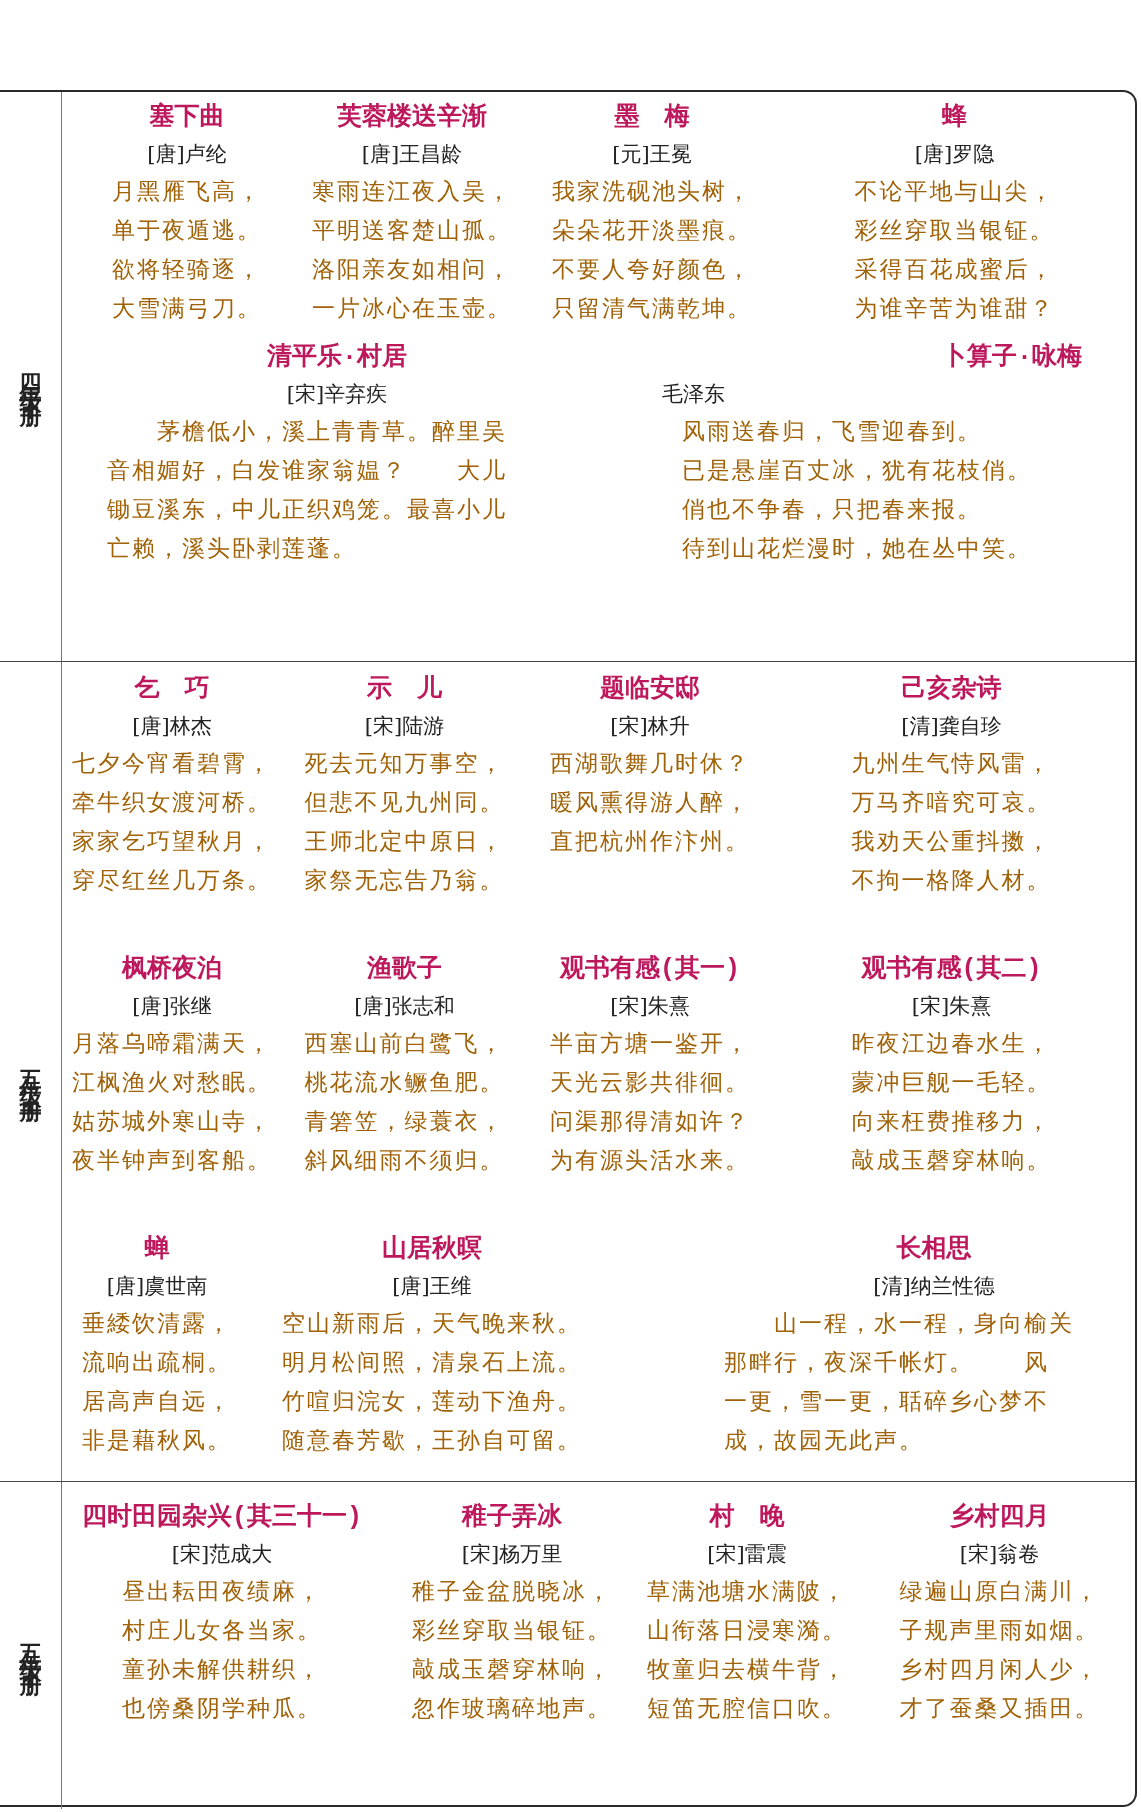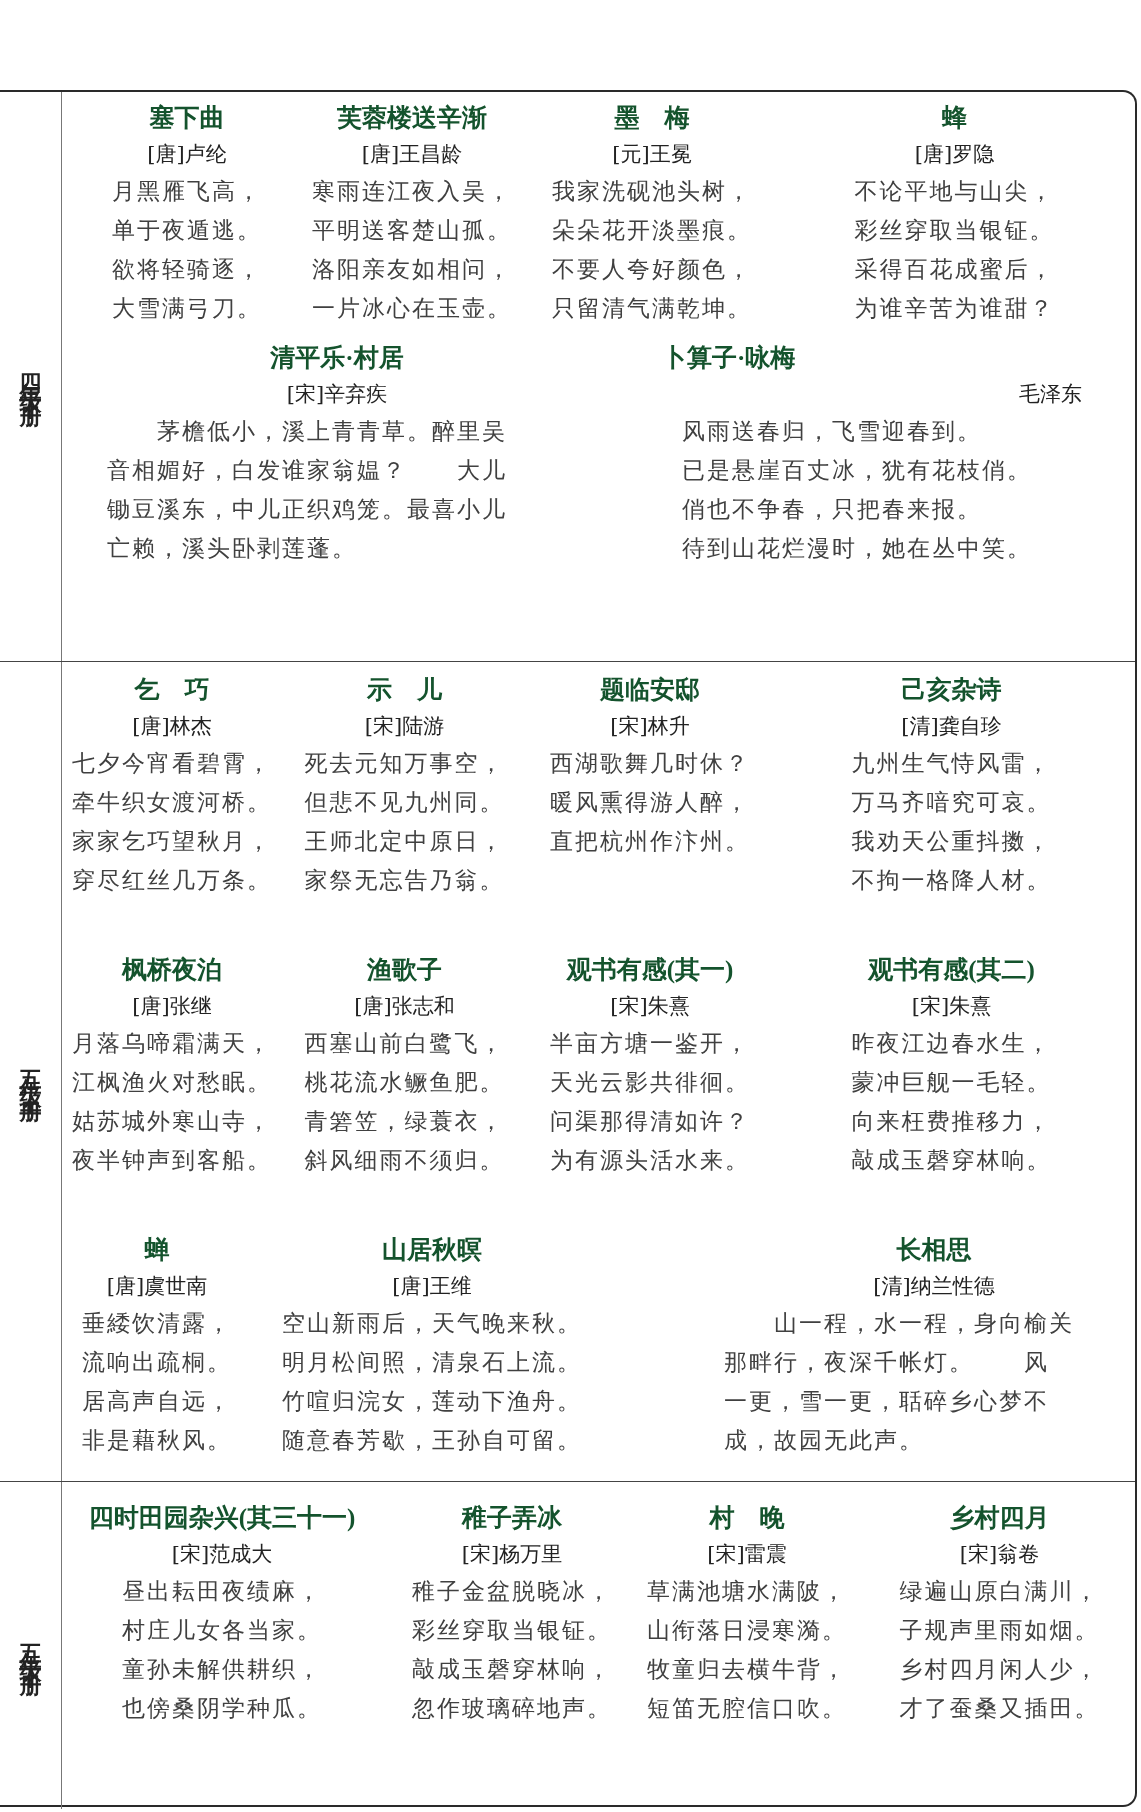--- a/index.html
+++ b/index.html
@@ -28,26 +28,26 @@
   }
   .grade-label {
     font-family: "DejaVu Sans", "Liberation Sans", sans-serif;
     font-weight: bold; font-size: 22px; color: #222;
     writing-mode: vertical-rl; text-orientation: upright; letter-spacing: 8px;
   }
   .content { position: absolute; left: 62px; right: 0; top: 0; bottom: 0; }
 
   .poem { position: absolute; text-align: center; }
   .poem .title {
-    font-family: Liberation Serif, serif;
-    font-weight: bold; font-size: 25px; line-height: 36px; color: #14532d;
+    font-family: Liberation Mono, monospace;
+    font-weight: bold; font-size: 25px; line-height: 36px; color: #be185d;
     white-space: nowrap;
   }
   .poem .author { font-size: 21px; line-height: 36px; color: #222; white-space: nowrap; }
-  .poem .lines { font-size: 23px; line-height: 39px; letter-spacing: 2px; color: #404040; }
+  .poem .lines { font-size: 23px; line-height: 39px; letter-spacing: 2px; color: #a16207; }
   .poem .lines div { white-space: nowrap; }
   .poem.prose .lines { text-align: left; }
 </style>
 </head>
 <body>
 
 <div class="table">
 
   <div class="section" style="top:0;height:570px;">
     <div class="grade-col">
@@ -98,22 +98,22 @@
         <div class="title" style="text-align:center">清平乐·村居</div>
         <div class="author" style="text-align:center">[宋]辛弃疾</div>
         <div class="lines">
           <div>　　茅檐低小，溪上青青草。醉里吴</div>
           <div>音相媚好，白发谁家翁媪？　　大儿</div>
           <div>锄豆溪东，中儿正织鸡笼。最喜小儿</div>
           <div>亡赖，溪头卧剥莲蓬。</div>
         </div>
       </div>
       <div class="poem prose" style="left:620px;top:248px;width:400px;">
-        <div class="title" style="text-align:left;margin-left:-20px">卜算子·咏梅</div>
-        <div class="author" style="text-align:right;margin-left:-20px">毛泽东</div>
+        <div class="title" style="text-align:right;margin-left:-20px">卜算子·咏梅</div>
+        <div class="author" style="text-align:left;margin-left:-20px">毛泽东</div>
         <div class="lines">
           <div>风雨送春归，飞雪迎春到。</div>
           <div>已是悬崖百丈冰，犹有花枝俏。</div>
           <div>俏也不争春，只把春来报。</div>
           <div>待到山花烂漫时，她在丛中笑。</div>
         </div>
       </div>
     </div>
   </div>
 

